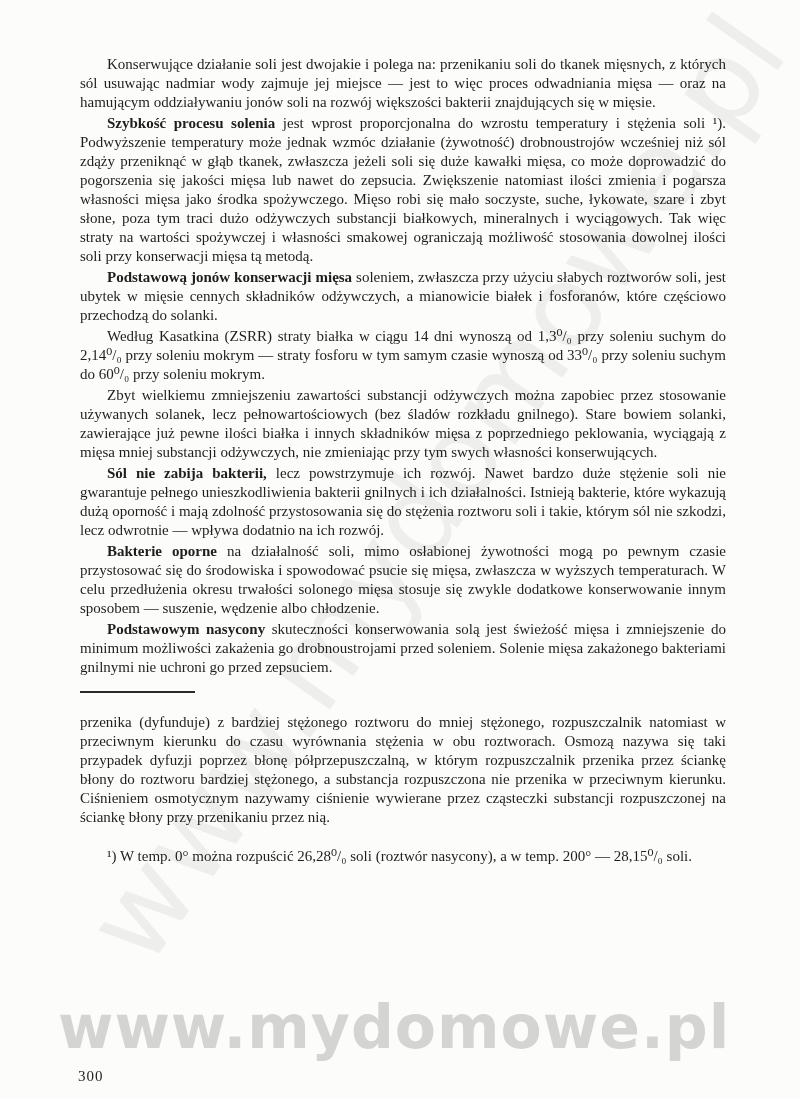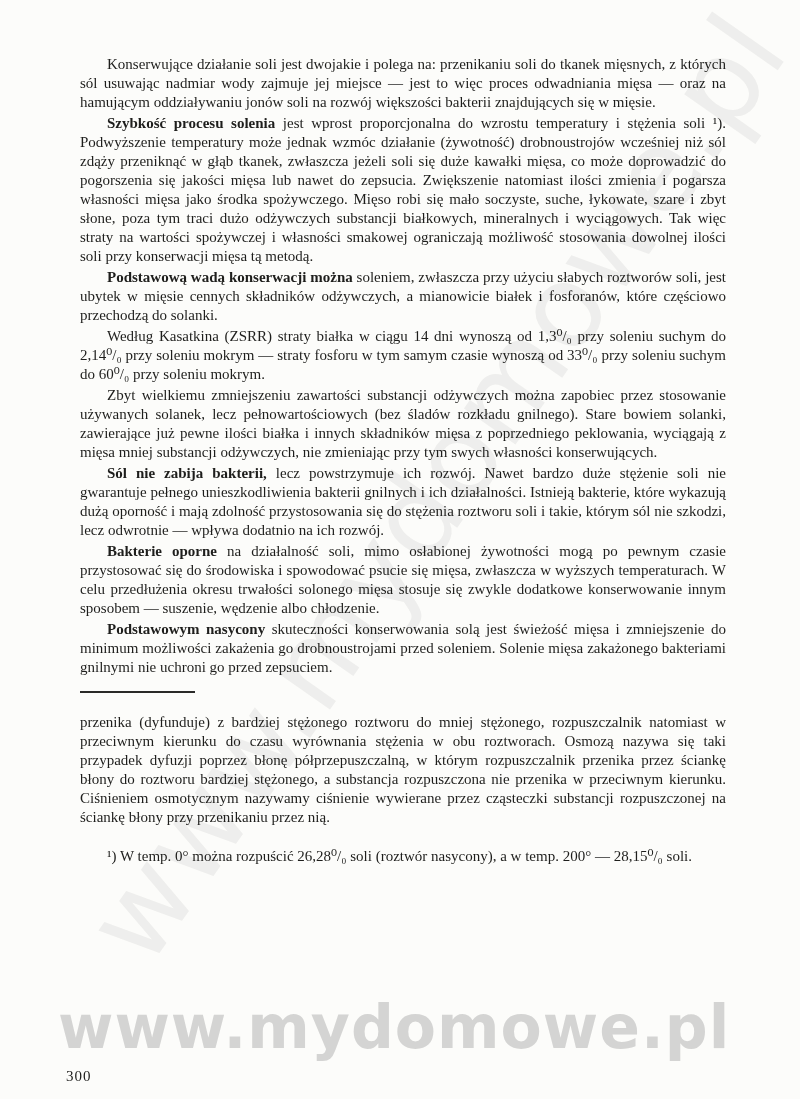--- a/index.html
+++ b/index.html
@@ -42,21 +42,21 @@
     height: 0;
     border-top: 2px solid #2a2a28;
     margin: 14px 0 9px 0;
   }
   .footnotes p.para {
     margin-bottom: 1px;
     margin-top: 20px;
   }
   .page-number {
     position: absolute;
-    left: 66px;
+    left: 78px;
     bottom: 14px;
     font-size: 15px;
     z-index: 2;
     letter-spacing: 1px;
   }
   .watermark-diagonal {
     position: absolute;
     left: -120px;
     top: 430px;
     width: 1100px;
@@ -90,21 +90,21 @@
 <div class="page">
 
   <div class="watermark-diagonal">www.mydomowe.pl</div>
 
   <div class="column">
 
     <p class="para"><span class="lead"></span><span>Konserwujące działanie soli jest dwojakie i polega na: przenikaniu soli do tkanek mięsnych, z których sól usuwając nadmiar wody zajmuje jej miejsce — jest to więc proces odwadniania mięsa — oraz na hamującym oddziaływaniu jonów soli na rozwój większości bakterii znajdujących się w mięsie.</span></p>
 
     <p class="para"><span class="lead">Szybkość procesu solenia</span><span> jest wprost proporcjonalna do wzrostu temperatury i stężenia soli ¹). Podwyższenie temperatury może jednak wzmóc działanie (żywotność) drobnoustrojów wcześniej niż sól zdąży przeniknąć w głąb tkanek, zwłaszcza jeżeli soli się duże kawałki mięsa, co może doprowadzić do pogorszenia się jakości mięsa lub nawet do zepsucia. Zwiększenie natomiast ilości zmienia i pogarsza własności mięsa jako środka spożywczego. Mięso robi się mało soczyste, suche, łykowate, szare i zbyt słone, poza tym traci dużo odżywczych substancji białkowych, mineralnych i wyciągowych. Tak więc straty na wartości spożywczej i własności smakowej ograniczają możliwość stosowania dowolnej ilości soli przy konserwacji mięsa tą metodą.</span></p>
 
-    <p class="para"><span class="lead">Podstawową wadą konserwacji można</span><span> soleniem, zwłaszcza przy użyciu słabych roztworów soli, jest ubytek w mięsie cennych składników odżywczych, a mianowicie białek i fosforanów, które częściowo przechodzą do solanki.</span></p>
+    <p class="para"><span class="lead">Podstawową jonów konserwacji mięsa</span><span> soleniem, zwłaszcza przy użyciu słabych roztworów soli, jest ubytek w mięsie cennych składników odżywczych, a mianowicie białek i fosforanów, które częściowo przechodzą do solanki.</span></p>
 
     <p class="para"><span class="lead"></span><span>Według Kasatkina (ZSRR) straty białka w ciągu 14 dni wynoszą od 1,3⁰/₀ przy soleniu suchym do 2,14⁰/₀ przy soleniu mokrym — straty fosforu w tym samym czasie wynoszą od 33⁰/₀ przy soleniu suchym do 60⁰/₀ przy soleniu mokrym.</span></p>
 
     <p class="para"><span class="lead"></span><span>Zbyt wielkiemu zmniejszeniu zawartości substancji odżywczych można zapobiec przez stosowanie używanych solanek, lecz pełnowartościowych (bez śladów rozkładu gnilnego). Stare bowiem solanki, zawierające już pewne ilości białka i innych składników mięsa z poprzedniego peklowania, wyciągają z mięsa mniej substancji odżywczych, nie zmieniając przy tym swych własności konserwujących.</span></p>
 
     <p class="para"><span class="lead">Sól nie zabija bakterii,</span><span> lecz powstrzymuje ich rozwój. Nawet bardzo duże stężenie soli nie gwarantuje pełnego unieszkodliwienia bakterii gnilnych i ich działalności. Istnieją bakterie, które wykazują dużą oporność i mają zdolność przystosowania się do stężenia roztworu soli i takie, którym sól nie szkodzi, lecz odwrotnie — wpływa dodatnio na ich rozwój.</span></p>
 
     <p class="para"><span class="lead">Bakterie oporne</span><span> na działalność soli, mimo osłabionej żywotności mogą po pewnym czasie przystosować się do środowiska i spowodować psucie się mięsa, zwłaszcza w wyższych temperaturach. W celu przedłużenia okresu trwałości solonego mięsa stosuje się zwykle dodatkowe konserwowanie innym sposobem — suszenie, wędzenie albo chłodzenie.</span></p>
 
     <p class="para"><span class="lead">Podstawowym nasycony</span><span> skuteczności konserwowania solą jest świeżość mięsa i zmniejszenie do minimum możliwości zakażenia go drobnoustrojami przed soleniem. Solenie mięsa zakażonego bakteriami gnilnymi nie uchroni go przed zepsuciem.</span></p>

